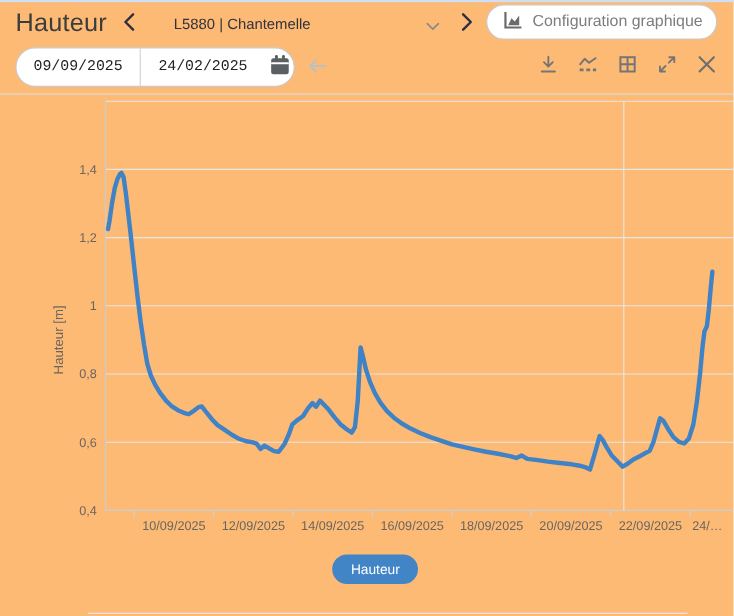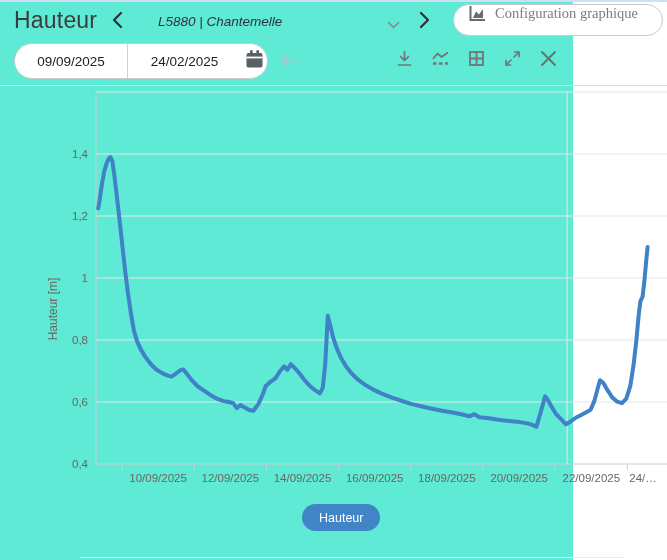--- a/index.html
+++ b/index.html
@@ -1,35 +1,35 @@
 <!DOCTYPE html>
 <html><head>
 <meta charset="utf-8">
 <style>
   * { margin:0; padding:0; box-sizing:border-box; }
   html,body { width:667px; height:560px; overflow:hidden; background:#fff;
               font-family:"Liberation Sans", sans-serif; }
-  .app { position:relative; width:573px; height:560px; background:#5eead4; }
+  .app { position:relative; width:667px; height:560px; background:#fdba74; }
 
   .top-accent { position:absolute; left:0; top:0; width:667px; height:2px; background:#cfe0f4; }
 
   
   .page-title { position:absolute; left:14px; top:7px; font-size:23px; font-weight:500; color:#3c3c3c; letter-spacing:0.2px; }
   .nav-btn { position:absolute; top:8px; width:26px; height:26px; border:none; background:transparent; cursor:pointer; display:flex; align-items:center; justify-content:center; }
   .nav-btn.prev { left:104px; }
   .nav-btn.next { left:412px; }
-  .station { position:absolute; left:158px; top:10px; width:250px; height:22px; display:flex; align-items:center; cursor:pointer;font-style:italic; }
+  .station { position:absolute; left:158px; top:10px; width:250px; height:22px; display:flex; align-items:center; cursor:pointer; }
   .station-label { font-size:13.5px; color:#32323f; }
   .station-caret { position:absolute; right:8px; top:6px; }
-  .config-btn { position:absolute; left:453px; top:4px; width:210px; height:32px; border:1px solid #c9c9c9; border-radius:16px; background:#fff; display:flex; gap:8px; padding:0 14px; cursor:pointer;font-family:Liberation Serif, serif; }
+  .config-btn { position:absolute; left:442px; top:4px; width:210px; height:32px; border:1px solid #c9c9c9; border-radius:16px; background:#fff; display:flex; align-items:center; gap:8px; padding:0 14px; cursor:pointer; }
   .config-btn span { font-size:14.5px; color:#7d7d7d; white-space:nowrap; }
 
   
   .date-range { position:absolute; left:14px; top:43px; width:254px; height:36px; border:1px solid #c9c9c9; border-radius:18px; display:flex; align-items:stretch; background:#fff; }
-  .date-cell { flex:0 0 113px; display:flex; align-items:center; justify-content:center; font-size:13.5px; color:#222; cursor:text; }
+  .date-cell { flex:0 0 113px; display:flex; align-items:center; justify-content:center; font-size:13.5px; color:#222; cursor:text;font-family:Liberation Mono, monospace; }
   .date-cell.first { border-right:1px solid #d2d2d2; }
   .cal-btn { flex:1; border:none; background:transparent; display:flex; align-items:center; justify-content:center; cursor:pointer; }
   .back-btn { position:absolute; left:276px; top:51px; width:24px; height:20px; border:none; background:transparent; cursor:default; }
   .tool-icons { position:absolute; right:14px; top:49px; display:flex; gap:14px; align-items:center; }
   .tool-btn { width:22px; height:22px; border:none; background:transparent; cursor:pointer; display:flex; align-items:center; justify-content:center; }
 
   .toolbar-divider { position:absolute; left:0; top:85px; width:667px; height:1px; background:#d9dde2; }
 
   
   .chart-wrap { position:absolute; left:0; top:85px; width:667px; height:415px; }

